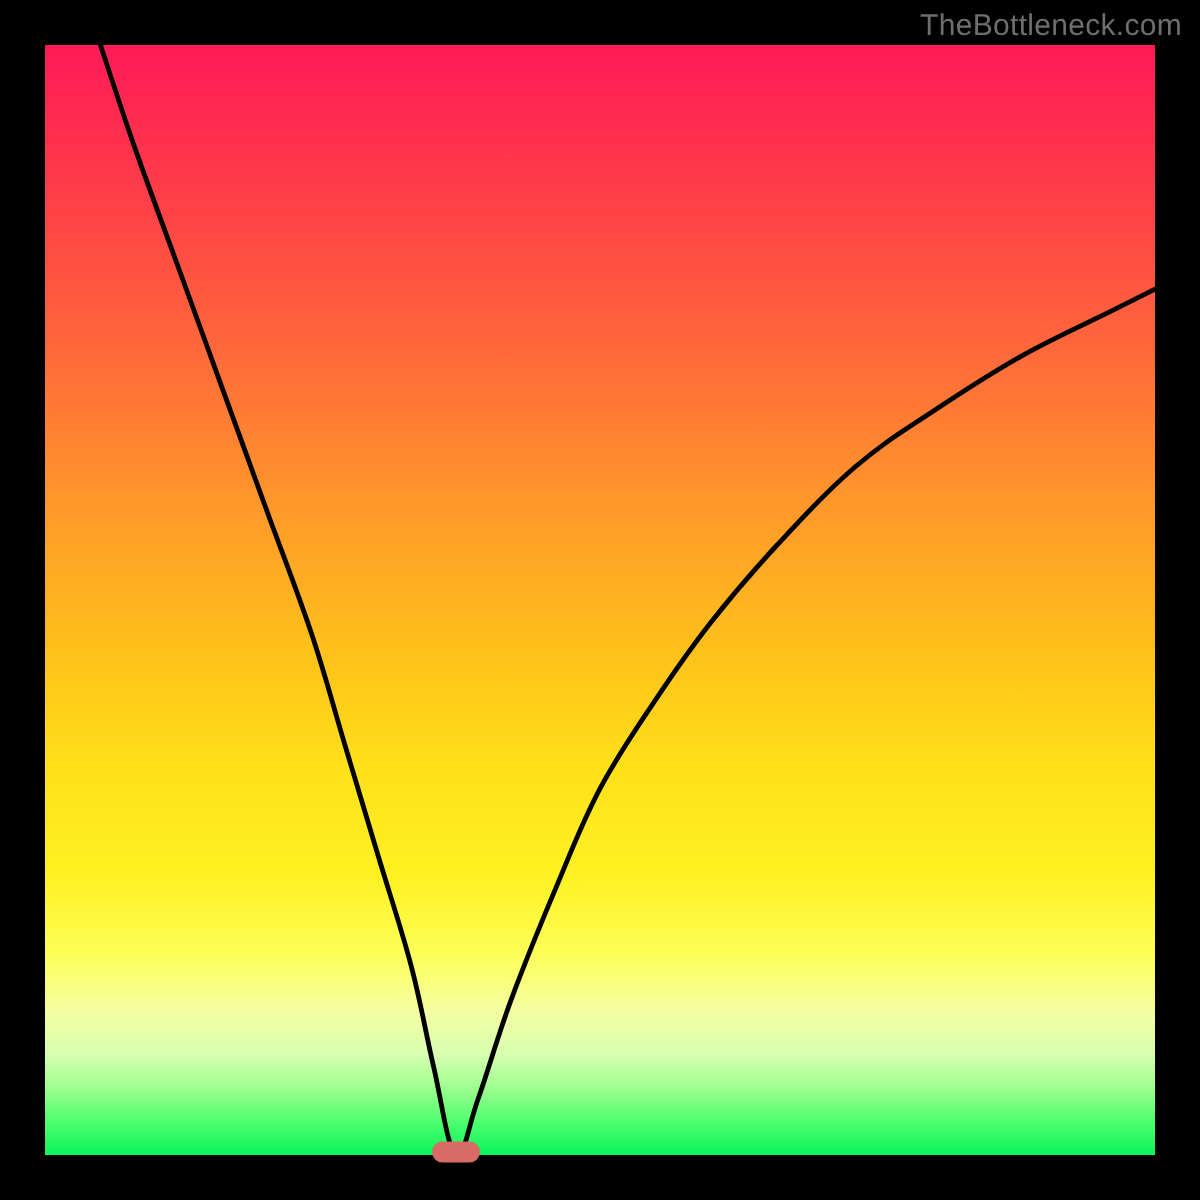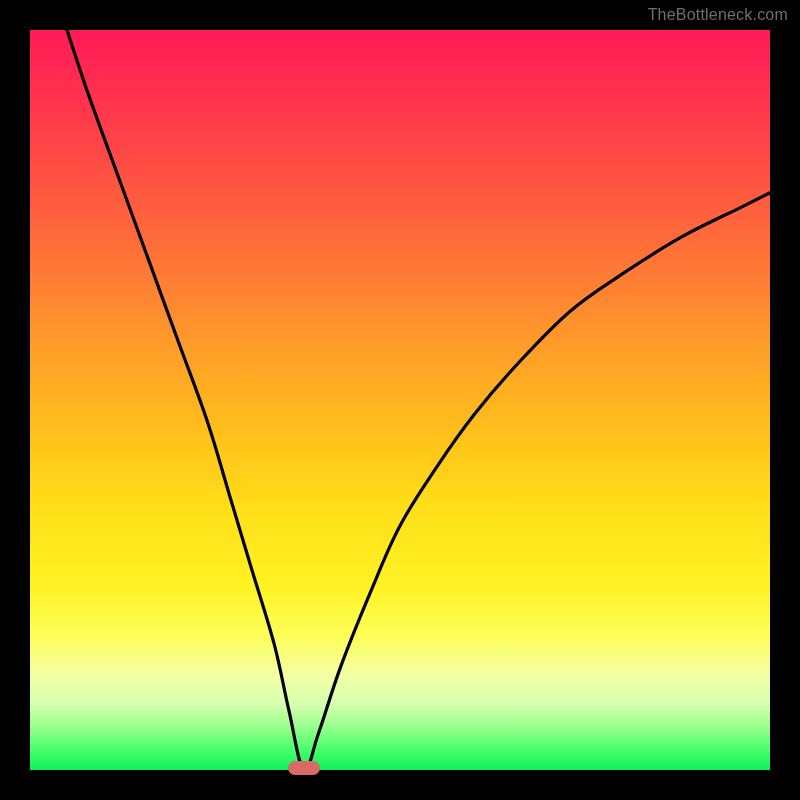--- a/index.html
+++ b/index.html
@@ -39,21 +39,21 @@
       #9cff8e 94%,
       #4eff6e 97%,
       #0cf25a 100%
     );
   }
   .watermark {
     position: absolute;
     top: 6px;
     right: 12px;
     color: #6e6e6e;
-    font-size: 16px;
+    font-size: 20px;
     letter-spacing: 0.2px;
     font-weight: 400;
     user-select: none;
   }
   svg.curve {
     position: absolute;
     left: 0;
     top: 0;
     width: 740px;
     height: 740px;

